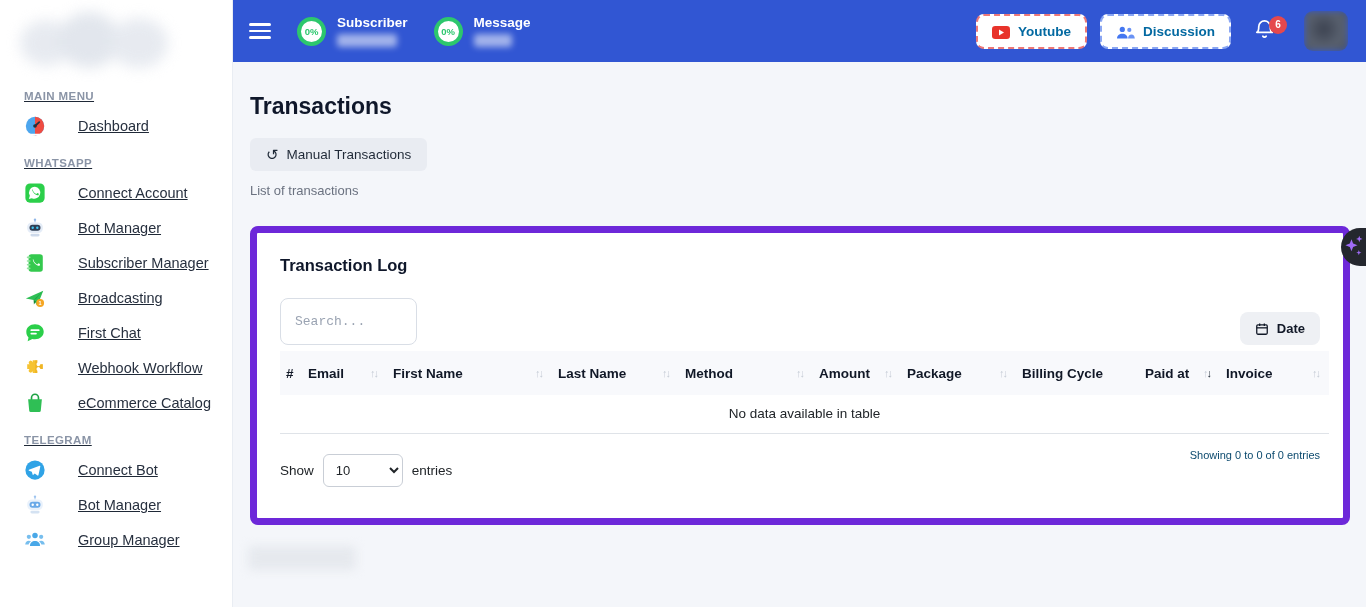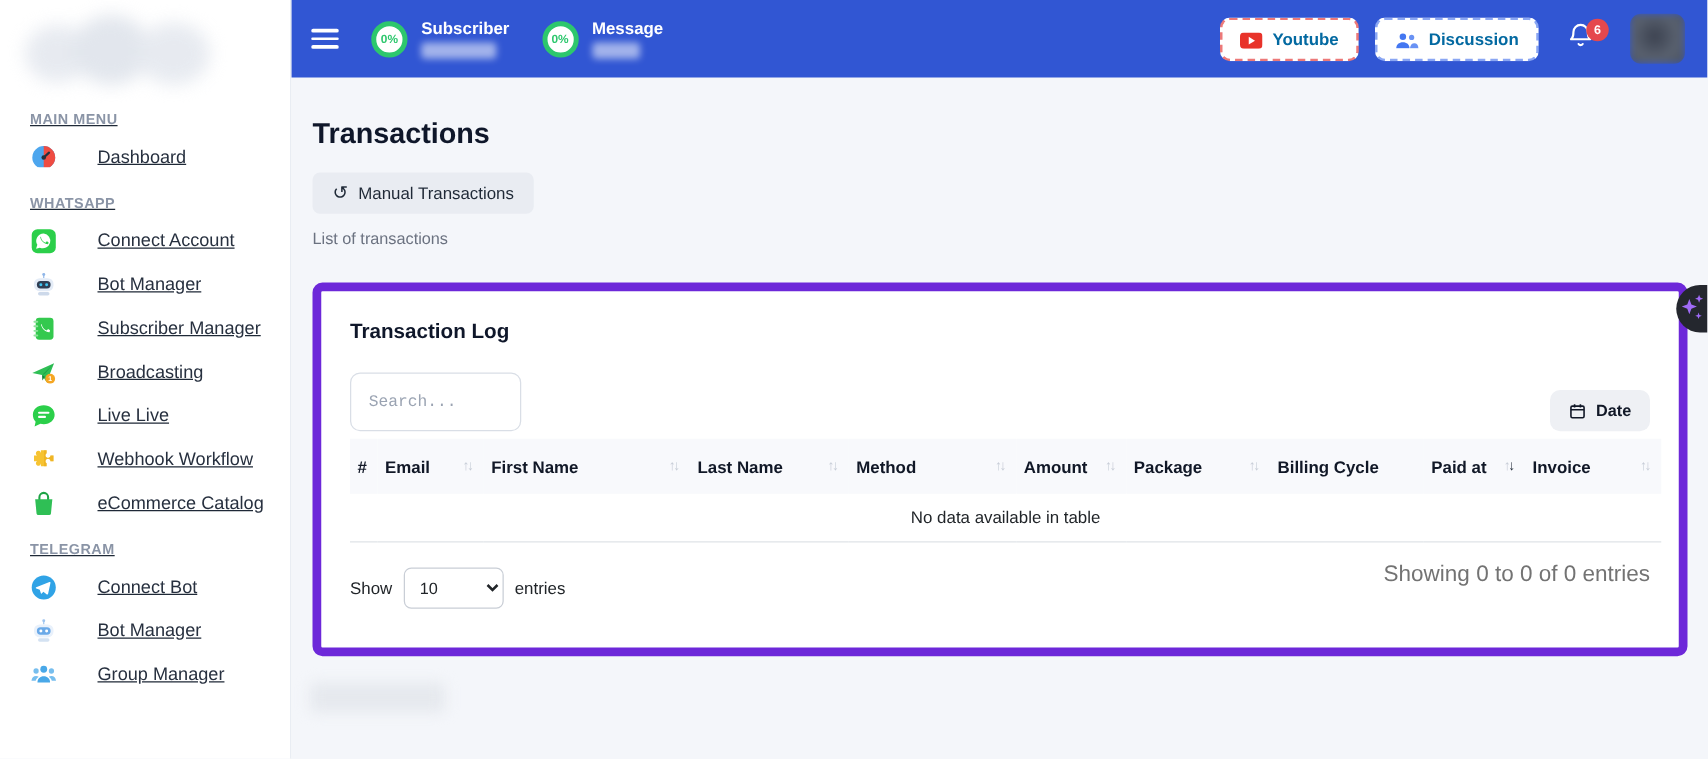--- a/index.html
+++ b/index.html
@@ -57,21 +57,21 @@
   th { height:44px; font-size:13.5px; font-weight:700; color:#111827; text-align:left; padding:0 6px; }
   .thc { display:flex; align-items:center; justify-content:space-between; }
   .sort { font-size:11px; color:#c6ccd6; letter-spacing:-2px; padding-right:4px; white-space:nowrap; }
   .sort .dk { color:#1f2937; }
   td.empty { text-align:center; font-size:13.5px; color:#212529; padding:11px 0 12px 0; border-bottom:1px solid #dfe3e8; }
 
   .tfoot { display:flex; justify-content:space-between; margin-top:15px; }
   .tfoot-left { display:flex; align-items:center; gap:9px; font-size:13.5px; color:#212529; padding-top:5px; }
   .pagesize { width:80px; height:33px; border:1px solid #c9ced6; border-radius:6px; font-size:13px; color:#212529; padding:0 8px; background:#fff; font-family:inherit; }
   .tfoot-right { display:flex; flex-direction:column; align-items:flex-end; }
-  .summary { font-size:18px; color:#737373; }
+  .summary { font-size:11px; color:#0c4a6e; }
   .pager { display:flex; gap:10px; margin-top:13px; }
   .pager button { background:#fff; border:1px solid #dee2e6; border-radius:6px; padding:8px 13px; font-size:13.5px; color:#9aa3b2; cursor:pointer; font-family:inherit; }
 
   .ai-fab { position:absolute; right:0; top:228px; width:25px; height:38px; background:#24272e; border-radius:19px 0 0 19px; z-index:10; display:flex; align-items:center; padding-left:3px; cursor:pointer; }
   .blur-footer { position:absolute; left:248px; top:546px; width:108px; height:24px; background:#e6e9ee; border-radius:4px; filter:blur(5px); }
 </style>
 </head>
 <body>
 
 <nav class="sidebar">
@@ -152,21 +152,21 @@
   </div>
 
   <div class="side-item">
     <span class="si">
       <svg viewBox="0 0 24 24">
           <path d="M12 2.5c5.5 0 9.5 3.6 9.5 8.2s-4 8.2-9.5 8.2c-1 0-2-.1-2.9-.4L4 21l.9-4.2c-1.5-1.5-2.4-3.6-2.4-6.1C2.5 6.1 6.5 2.5 12 2.5z" fill="#2bcf4a"></path>
           <rect x="7" y="8" width="10" height="1.9" rx=".95" fill="#fff"></rect>
           <rect x="7" y="11.6" width="7" height="1.9" rx=".95" fill="#fff"></rect>
         </svg>
     </span>
-    <span class="side-text">Live Live</span>
+    <span class="side-text">First Chat</span>
   </div>
 
   <div class="side-item">
     <span class="si">
       <svg viewBox="0 0 24 24">
           <path d="M9.5 3.5h5v2.6a2.2 2.2 0 1 0 3.4 1.9h2.6v5h-2.6a2.2 2.2 0 1 0-3.4 1.9v2.6h-5v-2.6a2.2 2.2 0 1 1-3.4-1.9H3.5v-5h2.6A2.2 2.2 0 1 1 9.5 6.1z" fill="#f6c332"></path>
           <path d="M14.5 3.5v2.6a2.2 2.2 0 1 0 3.4 1.9h2.6v5h-2.6a2.2 2.2 0 1 0-3.4 1.9v2.6h-2.3V3.5z" fill="#e9a91c" opacity=".55"></path>
         </svg>
     </span>
     <span class="side-text">Webhook Workflow</span>

